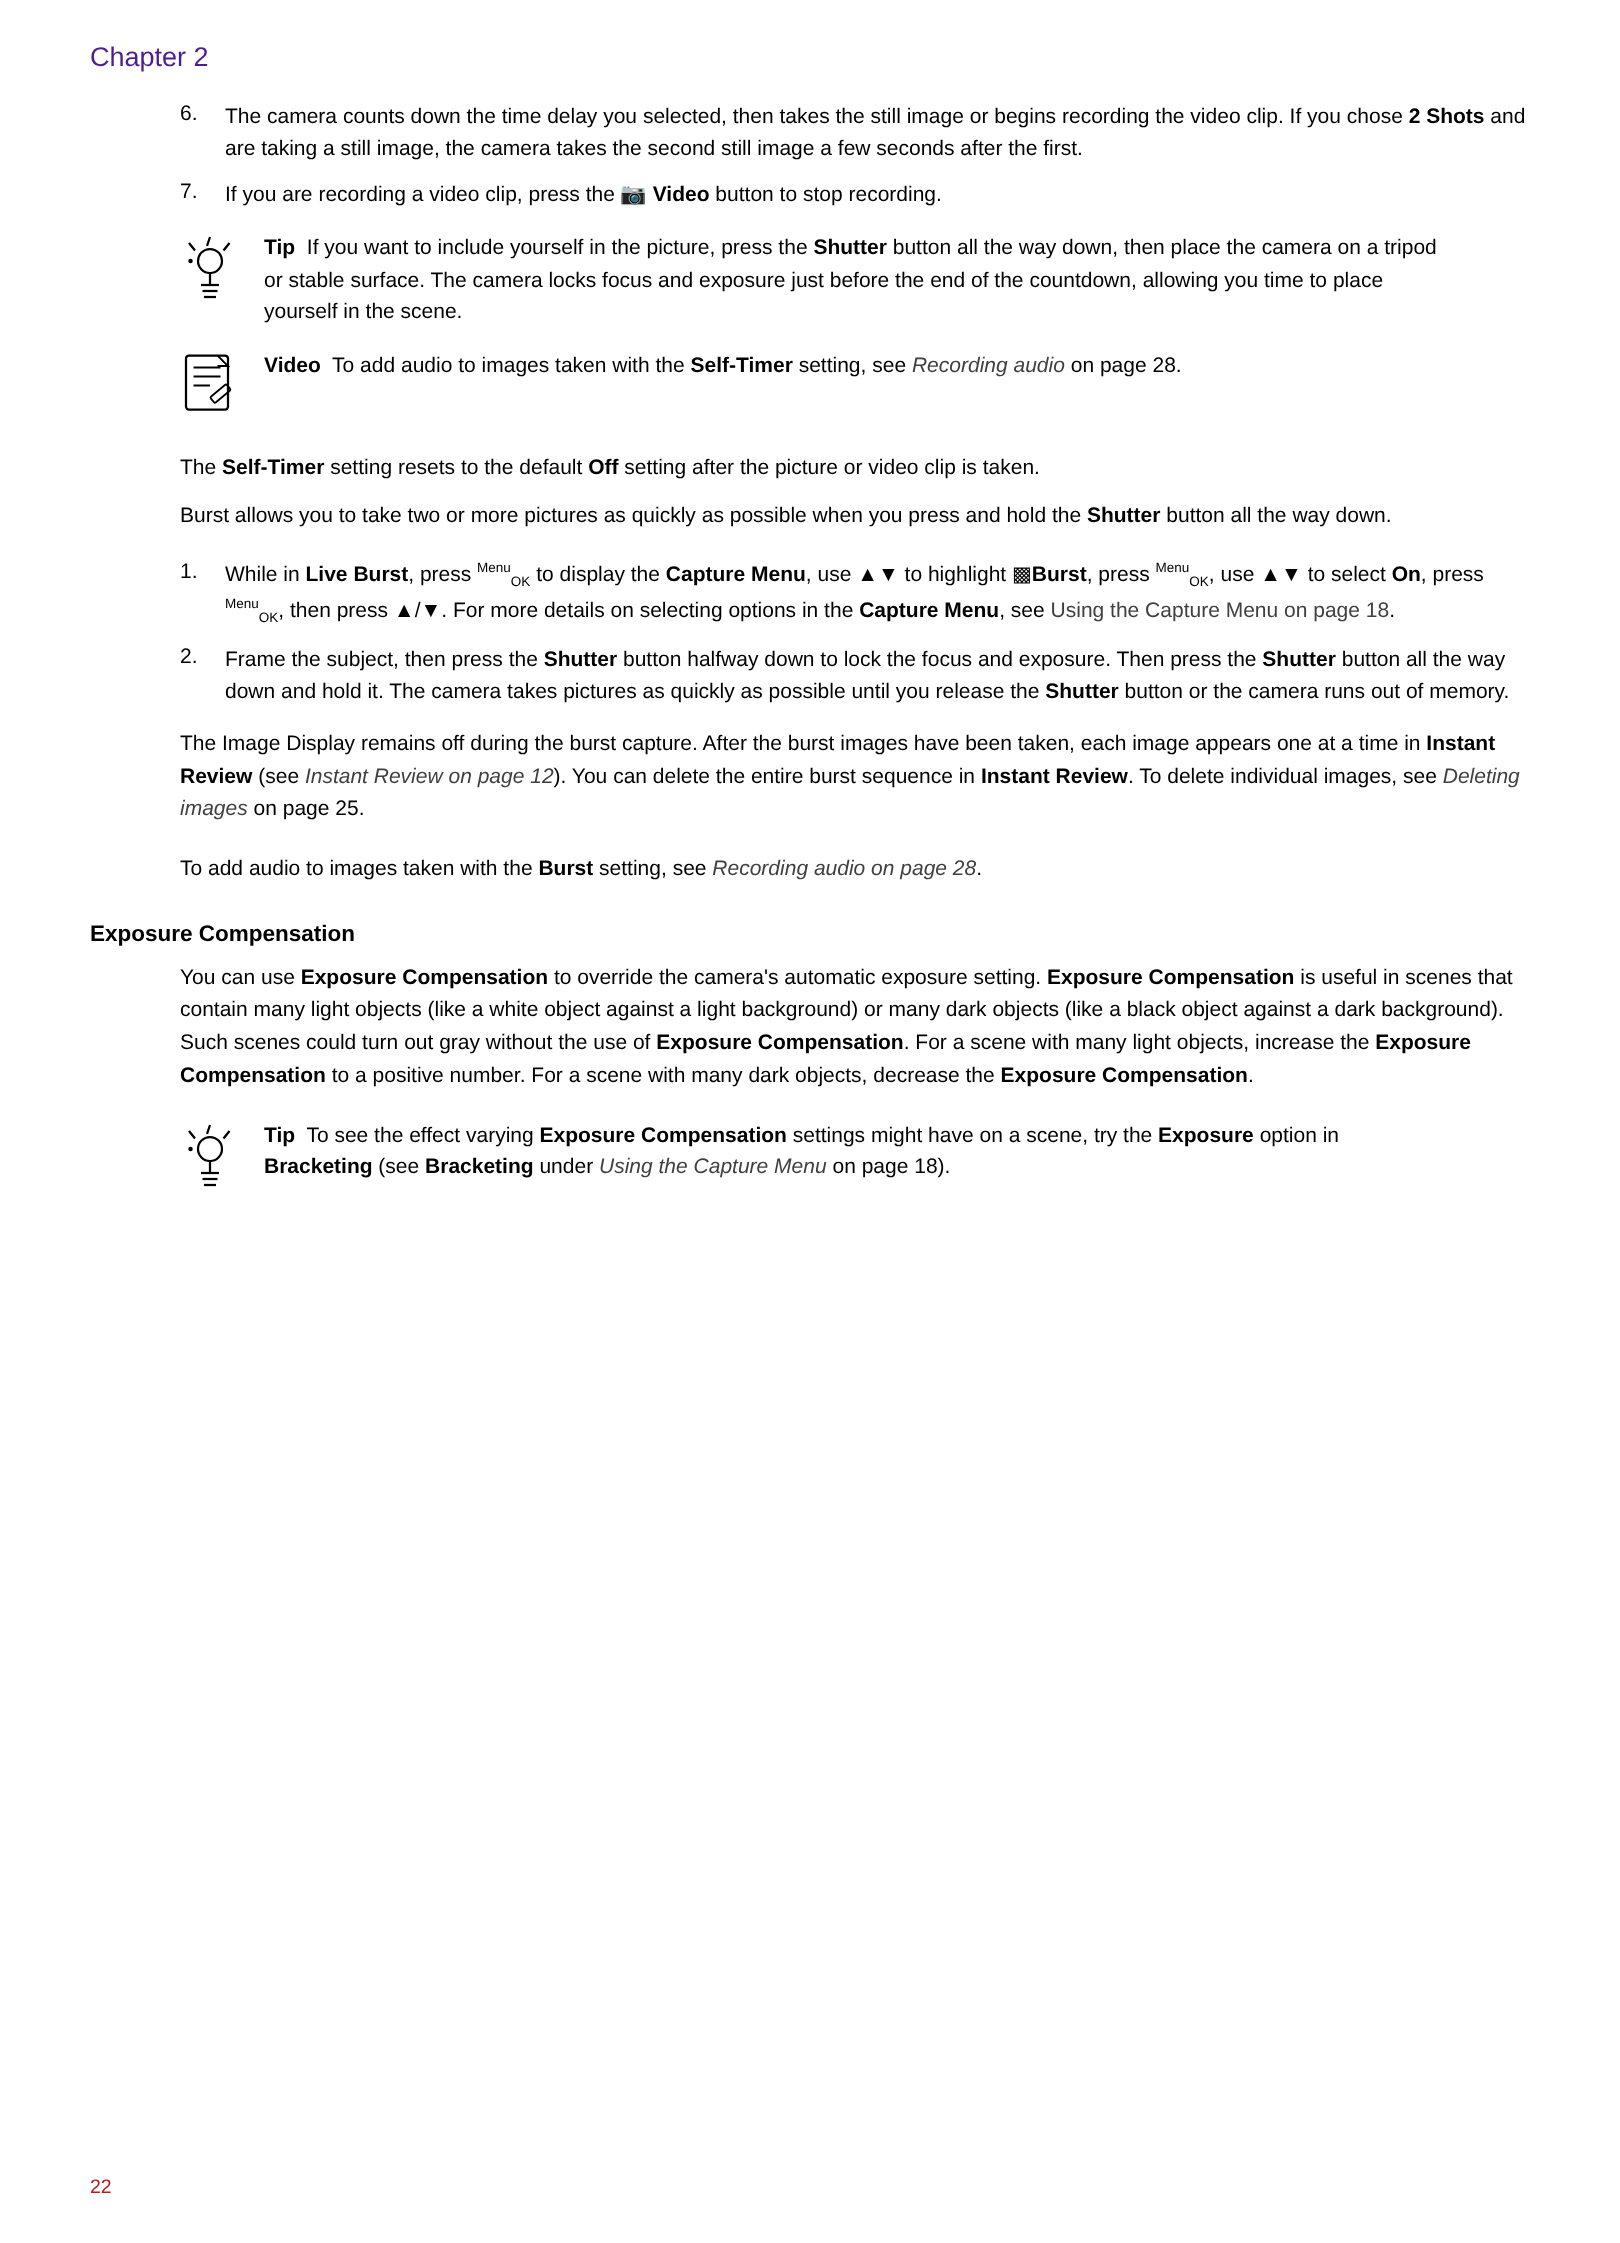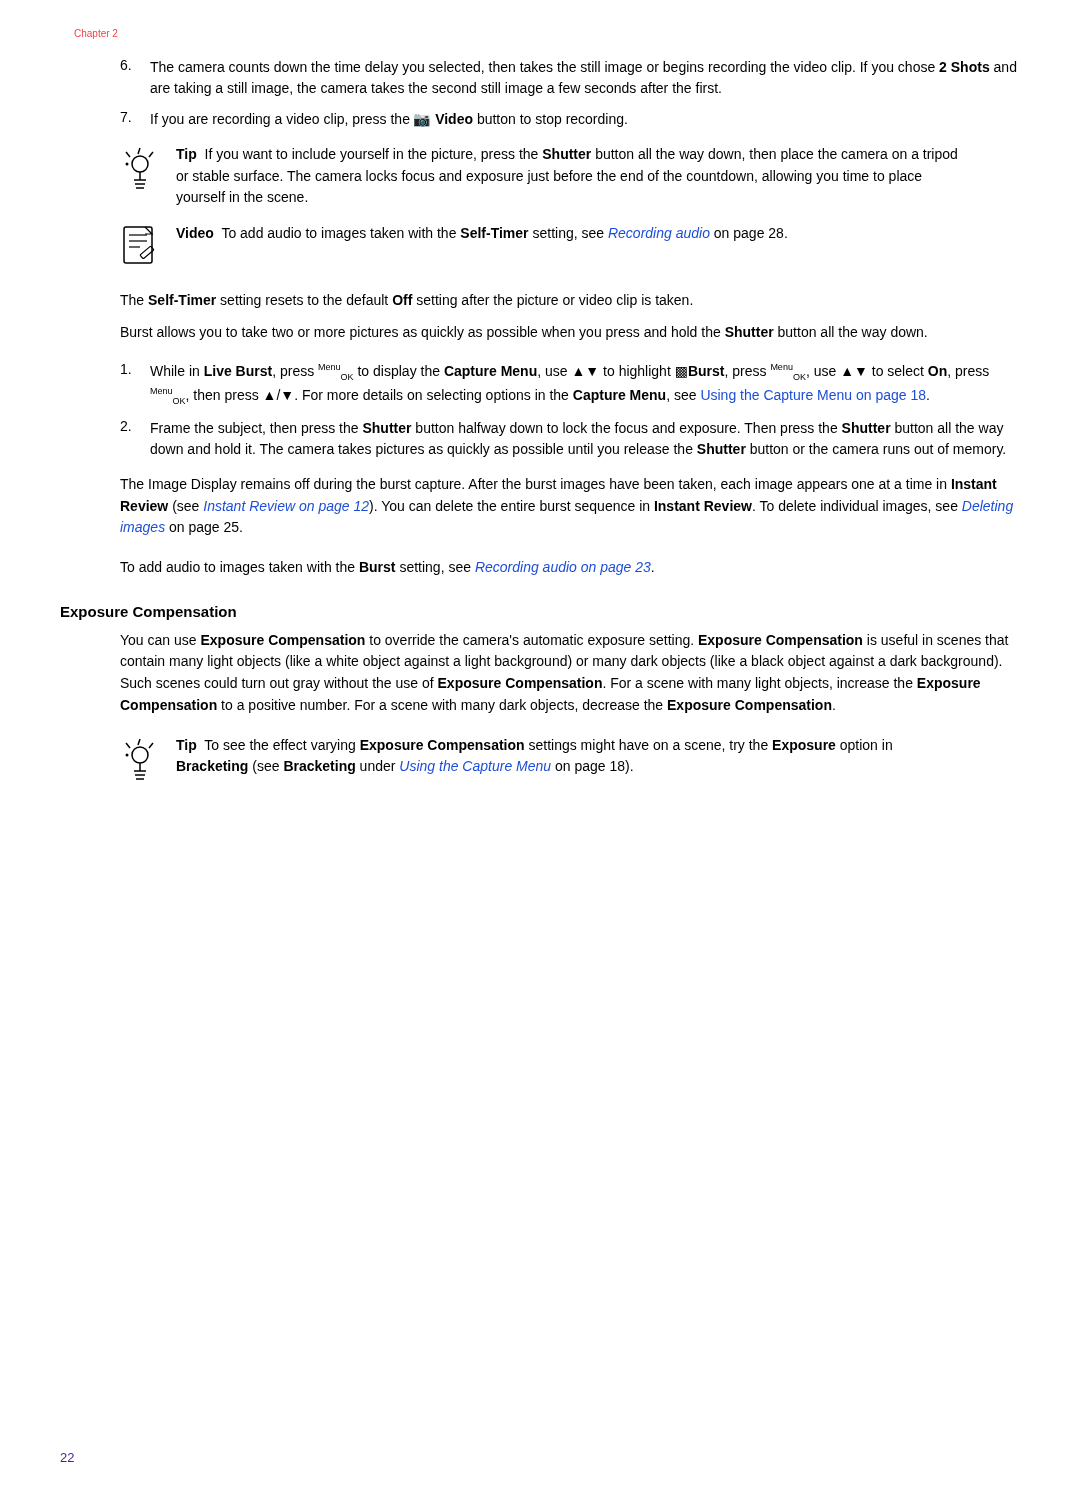--- a/index.html
+++ b/index.html
@@ -6,24 +6,23 @@
     body {
       background: #fff;
       font-family: Arial, Helvetica, sans-serif;
       font-size: 14px;
       color: #000;
       width: 1080px;
       min-height: 1495px;
       padding: 28px 60px 60px 60px;
     }
     .chapter-header {
-      font-size: 10px;
-      color: #ef4444;
+      font-size: 18px;
+      color: #4c1d95;
       margin-bottom: 18px;
-      margin-left: 14px;
     }
     .main-content {
       margin-left: 0;
     }
     .numbered-list {
       margin-left: 60px;
       margin-bottom: 14px;
     }
     .numbered-item {
       display: flex;
@@ -63,37 +62,37 @@
       font-size: 22px;
       margin-right: 8px;
       margin-top: 2px;
     }
     .note-content {
       font-size: 14px;
       line-height: 1.55;
     }
     .bold { font-weight: bold; }
     .italic { font-style: italic; }
-    .link { color: #1d4ed8; text-decoration: none; }
+    .link { color: #404040; text-decoration: none; }
     .section-para {
       margin: 0 0 18px 60px;
       font-size: 14px;
       line-height: 1.55;
     }
     .section-heading {
       font-weight: bold;
       font-size: 15px;
       margin: 24px 0 10px 0;
     }
     .page-number {
       position: fixed;
       bottom: 30px;
       left: 60px;
       font-size: 13px;
-      color: #4c1d95;
+      color: #b91c1c;
     }
     .sub-note {
       margin: 10px 60px 10px 60px;
       font-size: 14px;
       line-height: 1.55;
     }
     
     .lightbulb-icon {
       font-size: 20px;
       line-height: 1;
@@ -189,21 +188,21 @@
         Frame the subject, then press the <span class="bold">Shutter</span> button halfway down to lock the focus and exposure. Then press the <span class="bold">Shutter</span> button all the way down and hold it. The camera takes pictures as quickly as possible until you release the <span class="bold">Shutter</span> button or the camera runs out of memory.
       </span>
     </div>
   </div>
 
   <div class="section-para">
     The Image Display remains off during the burst capture. After the burst images have been taken, each image appears one at a time in <span class="bold">Instant Review</span> (see <a class="link italic">Instant Review on page 12</a>). You can delete the entire burst sequence in <span class="bold">Instant Review</span>. To delete individual images, see <a class="link italic">Deleting images</a> on page 25.
   </div>
 
   <div class="section-para">
-    To add audio to images taken with the <span class="bold">Burst</span> setting, see <a class="link italic">Recording audio on page 23</a>.
+    To add audio to images taken with the <span class="bold">Burst</span> setting, see <a class="link italic">Recording audio on page 28</a>.
   </div>
 
 
   <div class="section-heading">Exposure Compensation</div>
 
   <div class="section-para">
     You can use <span class="bold">Exposure Compensation</span> to override the camera's automatic exposure setting. <span class="bold">Exposure Compensation</span> is useful in scenes that contain many light objects (like a white object against a light background) or many dark objects (like a black object against a dark background). Such scenes could turn out gray without the use of <span class="bold">Exposure Compensation</span>. For a scene with many light objects, increase the <span class="bold">Exposure Compensation</span> to a positive number. For a scene with many dark objects, decrease the <span class="bold">Exposure Compensation</span>.
   </div>
 
   <div class="tip-box">

